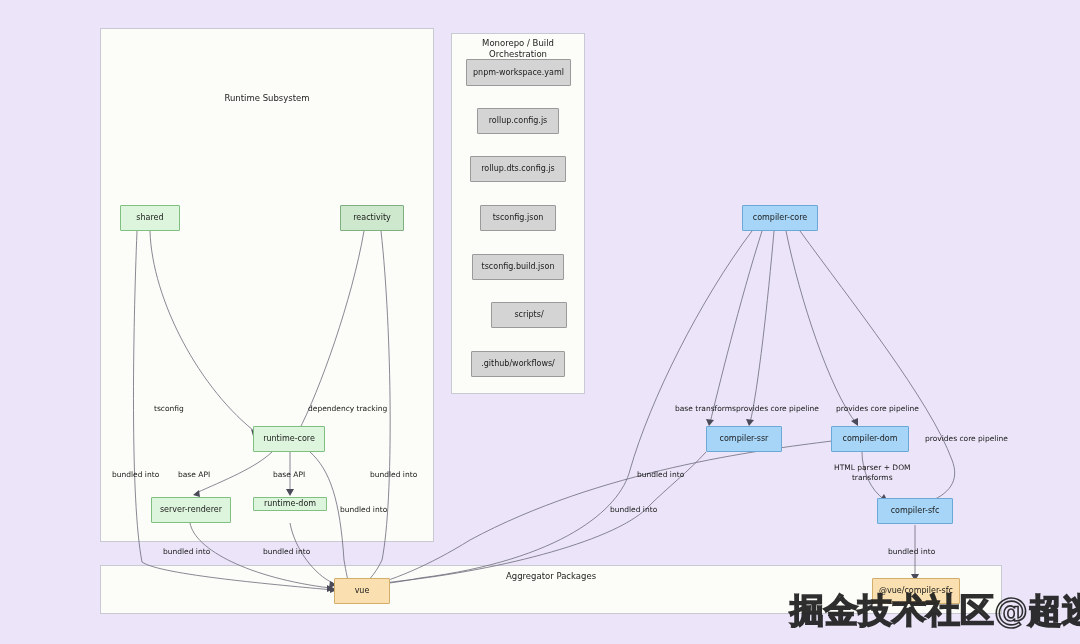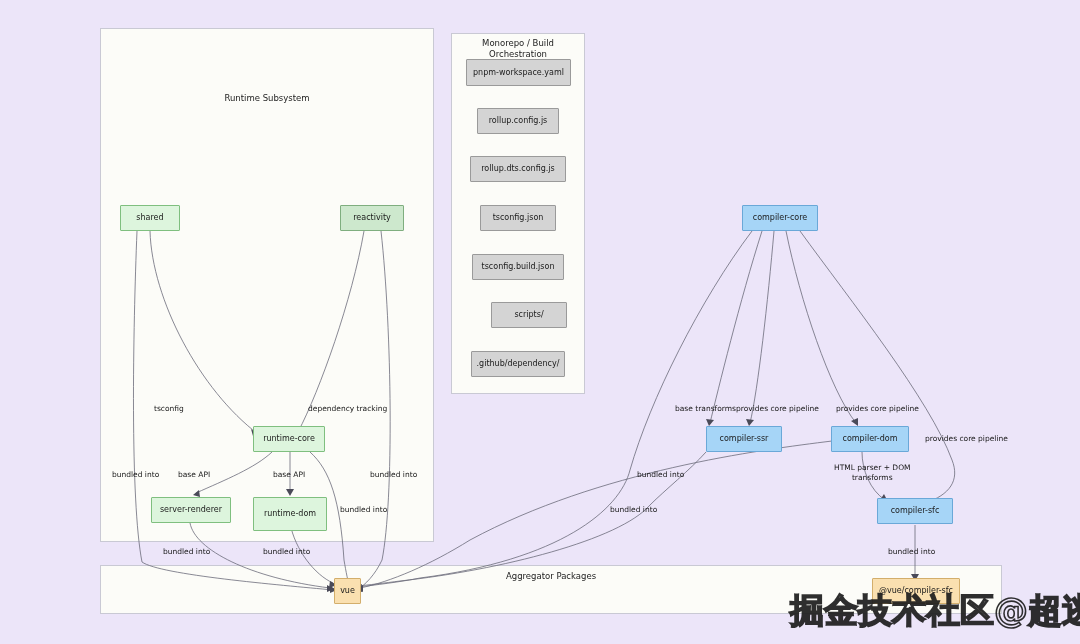--- a/index.html
+++ b/index.html
@@ -147,21 +147,21 @@
   </div>
   <div class="node n-green-mid" style="left:340px;top:205px;width:64px;height:26px;">
     <span>reactivity</span>
   </div>
   <div class="node n-green-light" style="left:253px;top:426px;width:72px;height:26px;">
     <span>runtime-core</span>
   </div>
   <div class="node n-green-light" style="left:151px;top:497px;width:80px;height:26px;">
     <span>server-renderer</span>
   </div>
-  <div class="node n-green-light" style="left:253px;top:497px;width:74px;height:34px;">
+  <div class="node n-green-light" style="left:253px;top:497px;width:74px;height:14px;">
     <span>runtime-dom</span>
   </div>
 
   <div class="node n-gray" style="left:466px;top:59px;width:105px;height:27px;">
     <span>pnpm-workspace.yaml</span>
   </div>
   <div class="node n-gray" style="left:477px;top:108px;width:82px;height:26px;">
     <span>rollup.config.js</span>
   </div>
   <div class="node n-gray" style="left:470px;top:156px;width:96px;height:26px;">
@@ -170,37 +170,37 @@
   <div class="node n-gray" style="left:480px;top:205px;width:76px;height:26px;">
     <span>tsconfig.json</span>
   </div>
   <div class="node n-gray" style="left:472px;top:254px;width:92px;height:26px;">
     <span>tsconfig.build.json</span>
   </div>
   <div class="node n-gray" style="left:491px;top:302px;width:76px;height:26px;">
     <span>scripts/</span>
   </div>
   <div class="node n-gray" style="left:471px;top:351px;width:94px;height:26px;">
-    <span>.github/dependency/</span>
+    <span>.github/workflows/</span>
   </div>
 
   <div class="node n-blue" style="left:742px;top:205px;width:76px;height:26px;">
     <span>compiler-core</span>
   </div>
   <div class="node n-blue" style="left:706px;top:426px;width:76px;height:26px;">
     <span>compiler-ssr</span>
   </div>
   <div class="node n-blue" style="left:831px;top:426px;width:78px;height:26px;">
     <span>compiler-dom</span>
   </div>
   <div class="node n-blue" style="left:877px;top:498px;width:76px;height:26px;">
     <span>compiler-sfc</span>
   </div>
 
-  <div class="node n-orange" style="left:334px;top:578px;width:27px;height:26px;">
+  <div class="node n-orange" style="left:334px;top:578px;width:56px;height:26px;">
     <span>vue</span>
   </div>
   <div class="node n-orange" style="left:872px;top:578px;width:88px;height:26px;">
     <span>@vue/compiler-sfc</span>
   </div>
 
   <div class="edge-label" style="left:154px;top:404px;"><span>tsconfig</span></div>
   <div class="edge-label" style="left:308px;top:404px;"><span>dependency tracking</span></div>
   <div class="edge-label" style="left:178px;top:470px;"><span>base API</span></div>
   <div class="edge-label" style="left:273px;top:470px;"><span>base API</span></div>

